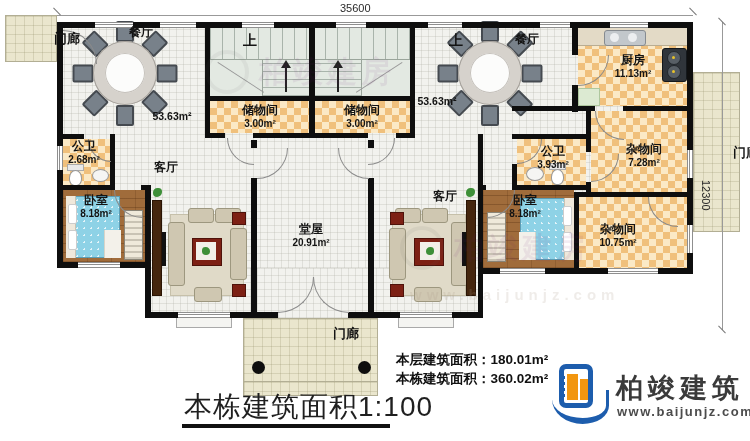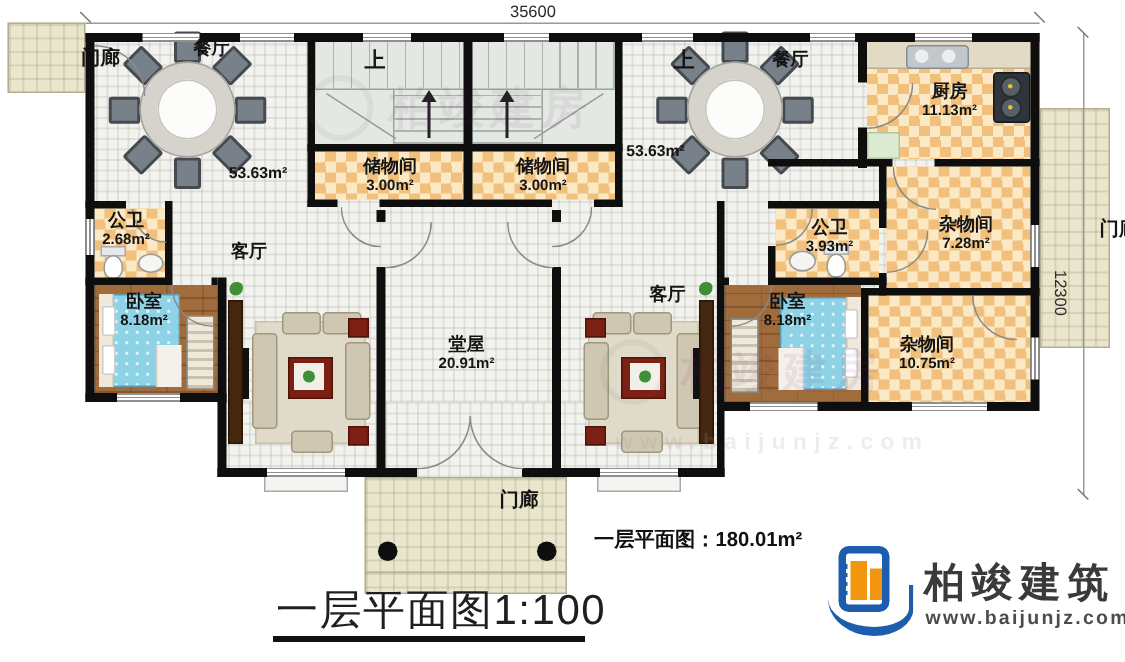--- a/index.html
+++ b/index.html
@@ -317,26 +317,27 @@
     <span class="ar">10.75m²</span>
   </div>
   <div class="lbl" style="left:445px;top:197px;font-size:12px;">客厅</div>
   <div class="lbl" style="left:311px;top:236px;">
     <span class="nm">堂屋</span>
     <span class="ar">20.91m²</span>
   </div>
   <div class="lbl big" style="left:310px;top:334px;">门廊</div>
 
   <div class="a title-line" style="left:184px;top:388px;">
-    <span>一层平面图</span><span>1:100</span>
+    <span>本栋建筑面积</span><span>1:100</span>
   </div>
   <div class="a" style="left:182px;top:424px;width:208px;height:4px;background:#111;"></div>
 
   <div class="a" style="left:396px;top:350px;">
-    <div class="stat-row"><span>一层平面图：</span><span>180.01m²</span></div>
+    <div class="stat-row"><span>本层建筑面积：</span><span>180.01m²</span></div>
+    <div class="stat-row"><span>本栋建筑面积：</span><span>360.02m²</span></div>
   </div>
 
   <div class="a" style="left:552px;top:364px;width:58px;height:64px;">
     <div class="a" style="left:7px;top:0;width:34px;height:44px;border:5px solid #1d5dad;border-radius:7px;background:#fff;box-sizing:border-box;"></div>
     <div class="a" style="left:15px;top:10px;width:11px;height:26px;background:#f2960f;"></div>
     <div class="a" style="left:28px;top:15px;width:8px;height:21px;background:#f2960f;"></div>
     <div class="a" style="left:10px;top:12px;width:3px;height:22px;background:repeating-linear-gradient(#1d5dad 0 3px,transparent 3px 6px);"></div>
     <div class="a" style="left:0;top:26px;width:54px;height:28px;border:0 solid #1d5dad;border-bottom-width:6px;border-right-width:3px;border-radius:0 0 60% 70%/0 0 70% 95%;"></div>
   </div>
   <div class="a brand-name" style="left:616px;top:370px;">柏竣建筑</div>

